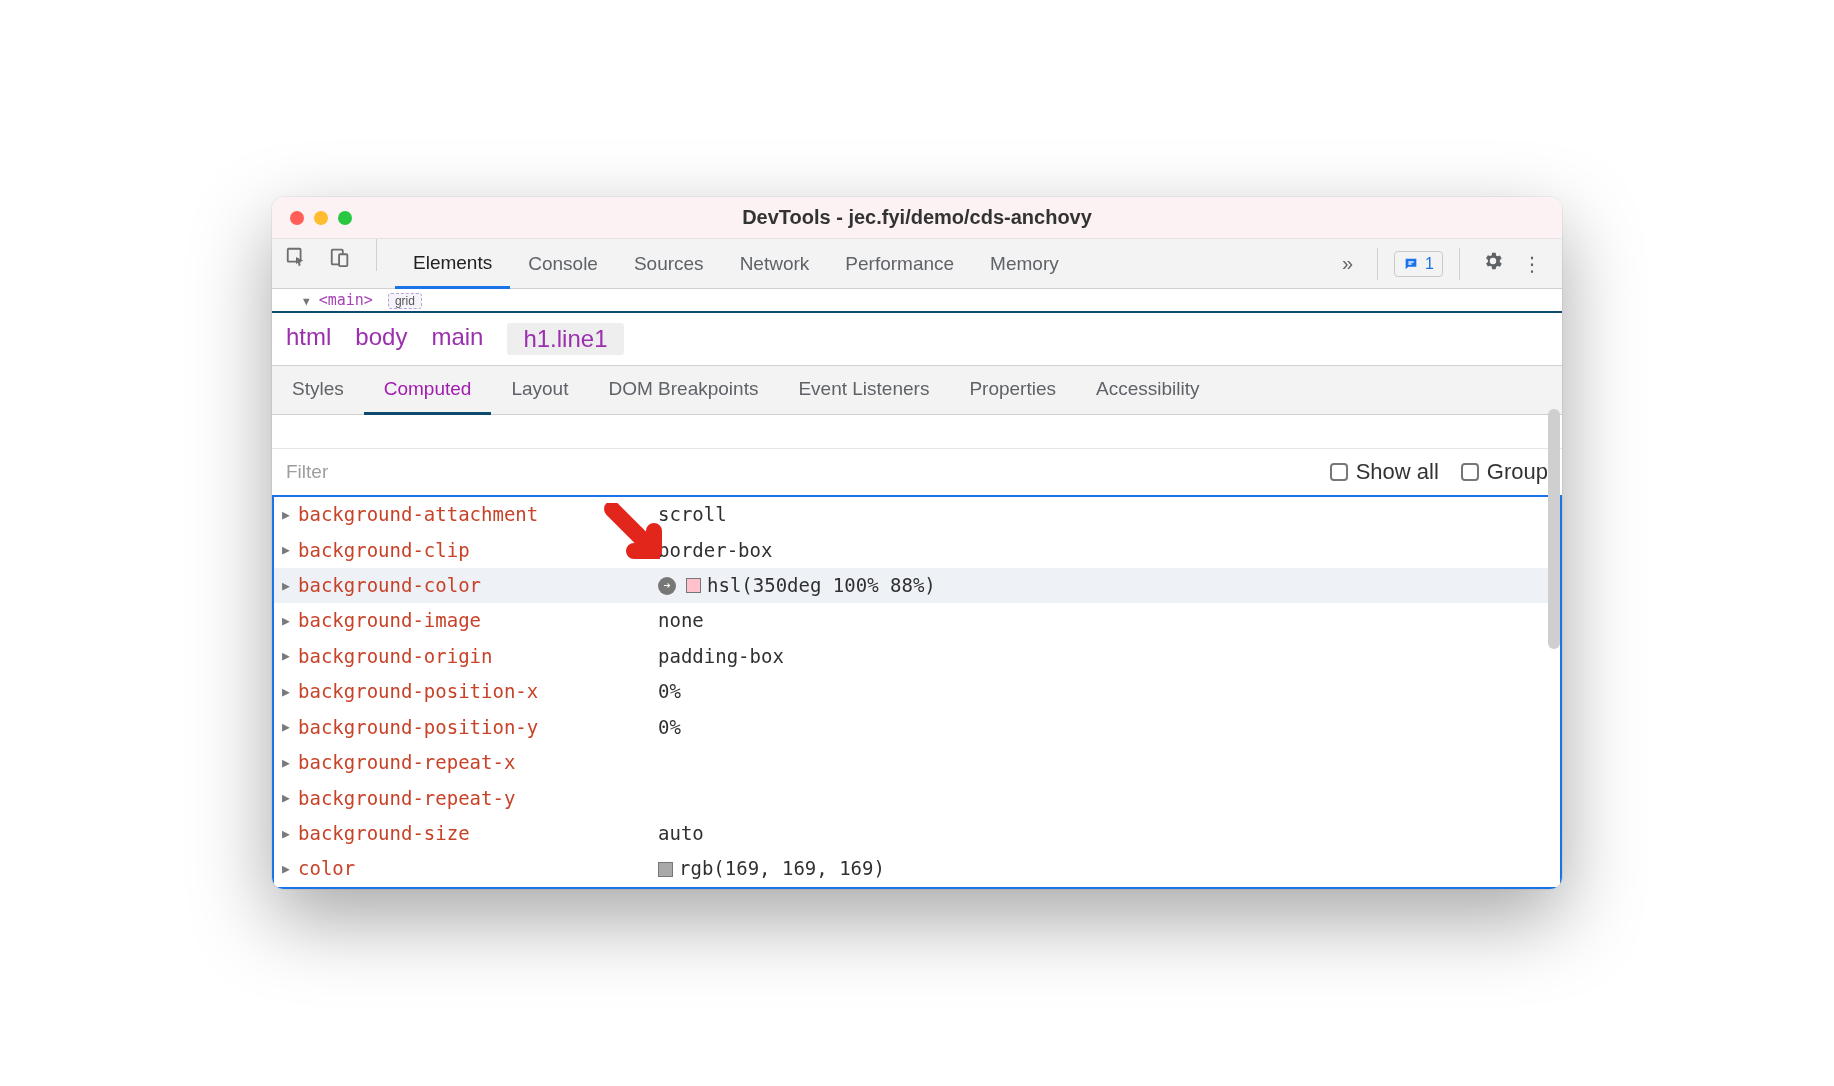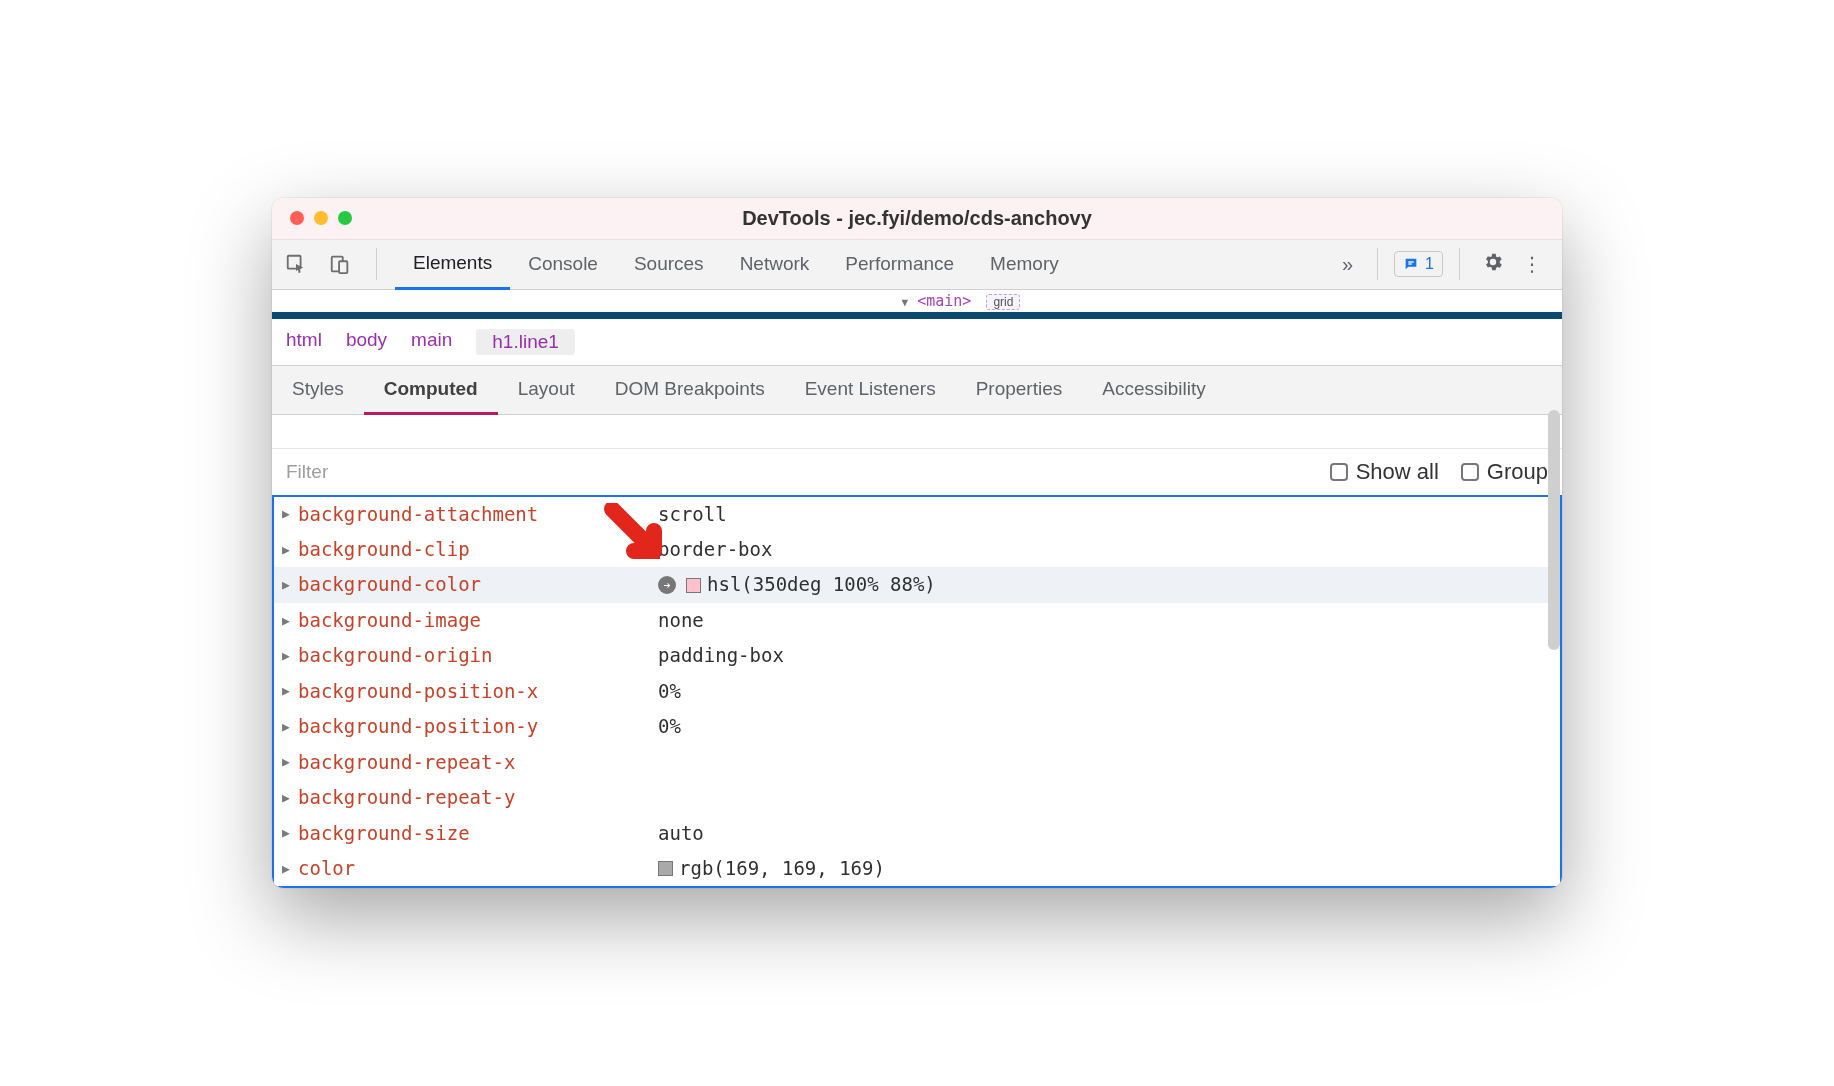--- a/index.html
+++ b/index.html
@@ -41,21 +41,20 @@
     position: absolute;
     left: 0; right: 0;
     text-align: center;
     font-size: 20px;
     font-weight: 600;
     color: #333;
     pointer-events: none;
   }
   .toolbar {
     display: flex;
-    align-items: center;
     height: 50px;
     border-bottom: 1px solid #d0d0d0;
     background: #f3f3f3;
     padding: 0 6px;
     gap: 8px;
   }
   .icon-btn {
     width: 36px; height: 36px;
     display: flex; align-items: center; justify-content: center;
     color: #6e6e6e;
@@ -108,42 +107,41 @@
   .gear, .kebab {
     color: #5f6368;
     padding: 6px;
     font-size: 20px;
   }
 
   .dom-peek {
     font-family: Menlo, Consolas, monospace;
     font-size: 15px;
     color: #888;
-    padding: 2px 0 2px 88px;
-    border-bottom: 7px solid #0c4a6e;
-    text-align: center;
+    padding: 2px 0 2px 31px;
+    border-bottom: 2px solid #0c4a6e;
   }
   .dom-peek .tagc { color: #a744b7; }
   .dom-peek .pill {
     display: inline-block;
     font-family: -apple-system, sans-serif;
     font-size: 12px;
     color: #555;
     border: 1px dashed #b9a6cf;
     border-radius: 3px;
     padding: 0 6px;
     margin-left: 6px;
     background: #f7f3fb;
   }
 
   .breadcrumb {
     display: flex;
     gap: 24px;
     padding: 10px 14px;
-    font-size: 19px;
+    font-size: 24px;
     color: #9b2fae;
     border-bottom: 1px solid #d0d0d0;
     background: #fff;
   }
   .breadcrumb .crumb { cursor: pointer; }
   .breadcrumb .crumb.active {
     background: #eeeeee;
     padding: 2px 16px;
     border-radius: 3px;
   }
@@ -153,23 +151,23 @@
     background: #f3f3f3;
     border-bottom: 1px solid #d0d0d0;
   }
   .subtab {
     padding: 12px 20px;
     font-size: 19px;
     color: #5f6368;
     cursor: pointer;
   }
   .subtab.active {
-    color: #404040;
-    font-weight: 700;
-    border-bottom: 3px solid #be185d;
+    color: #a21caf;
+    font-weight: 400;
+    border-bottom: 3px solid #0c4a6e;
     margin-bottom: -1px;
   }
 
   .spacer-row {
     height: 34px;
     border-bottom: 1px solid #e6e6e6;
   }
 
   .filter-row {
     display: flex;

